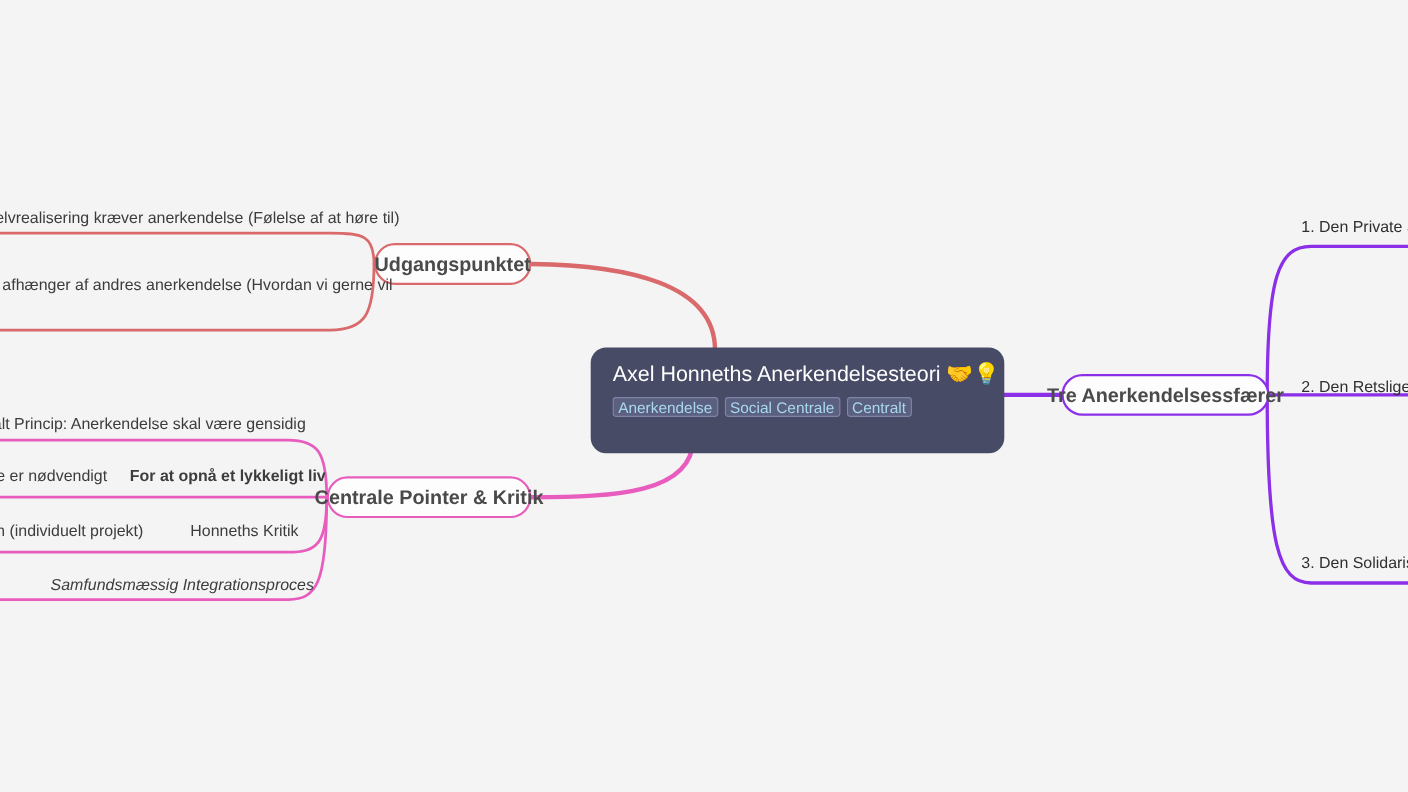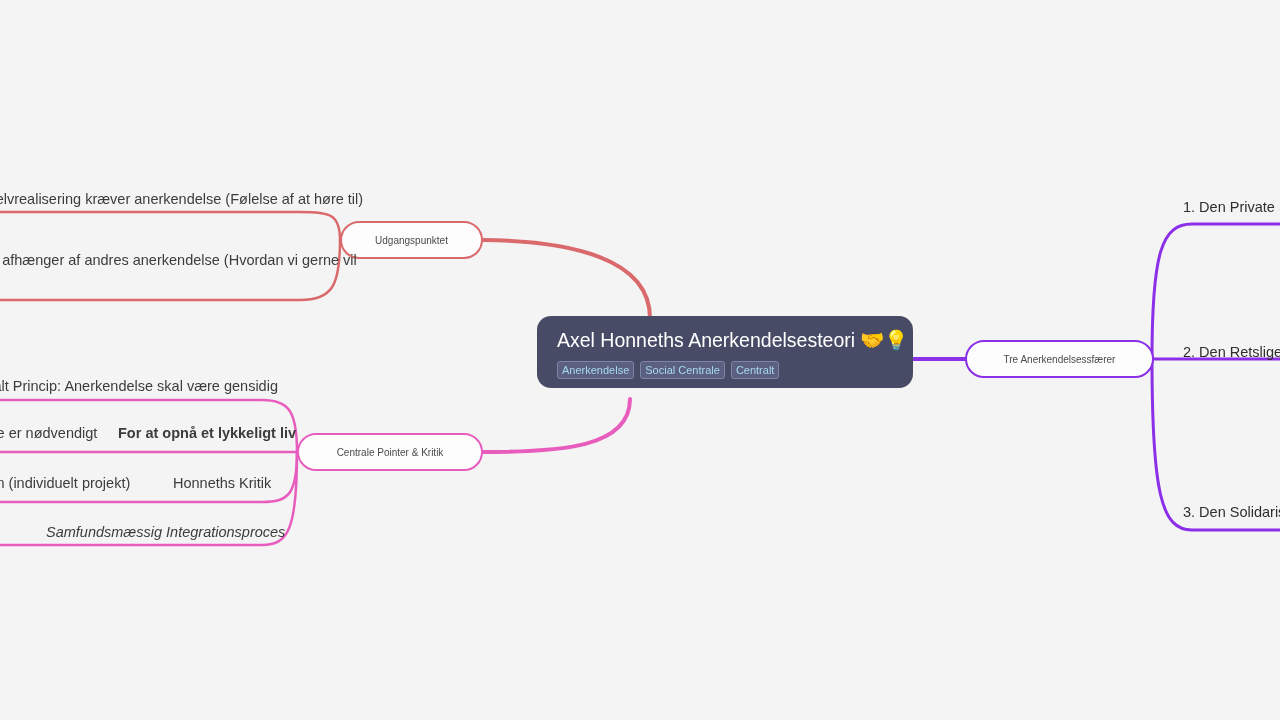--- a/index.html
+++ b/index.html
@@ -23,21 +23,21 @@
     height: 720px;
     pointer-events: none;
   }
 
   
   .root-node {
     position: absolute;
     left: 537px;
     top: 316px;
     width: 376px;
-    height: 72px;
+    height: 96px;
     box-sizing: border-box;
     background: #474b66;
     border-radius: 14px;
     padding: 12px 20px 0 20px;
   }
   .root-title {
     color: #ffffff;
     font-size: 19.5px;
     line-height: 24px;
     white-space: nowrap;
@@ -46,39 +46,40 @@
   .root-tags {
     margin-top: 9px;
     display: flex;
     gap: 6px;
   }
   .root-tag {
     background: #5b6080;
     color: #a7d8ee;
     border: 1px solid #7f85a6;
     border-radius: 3px;
-    font-size: 11px;
+    font-size: 14px;
     line-height: 12px;
     padding: 2px 4px;
     white-space: nowrap;
   }
 
   
   .pill {
     position: absolute;
     box-sizing: border-box;
     background: #fdfdfd;
     border-radius: 999px;
     display: flex;
     align-items: center;
     justify-content: center;
     color: #4a4a4a;
-    font-size: 10px;
+    font-size: 18px;
     white-space: nowrap;
     padding: 0 16px;
+    font-weight: bold;
   }
 
   
   .leaf {
     position: absolute;
     color: #3c3c3c;
     font-size: 14.5px;
     line-height: 18px;
     white-space: nowrap;
   }

